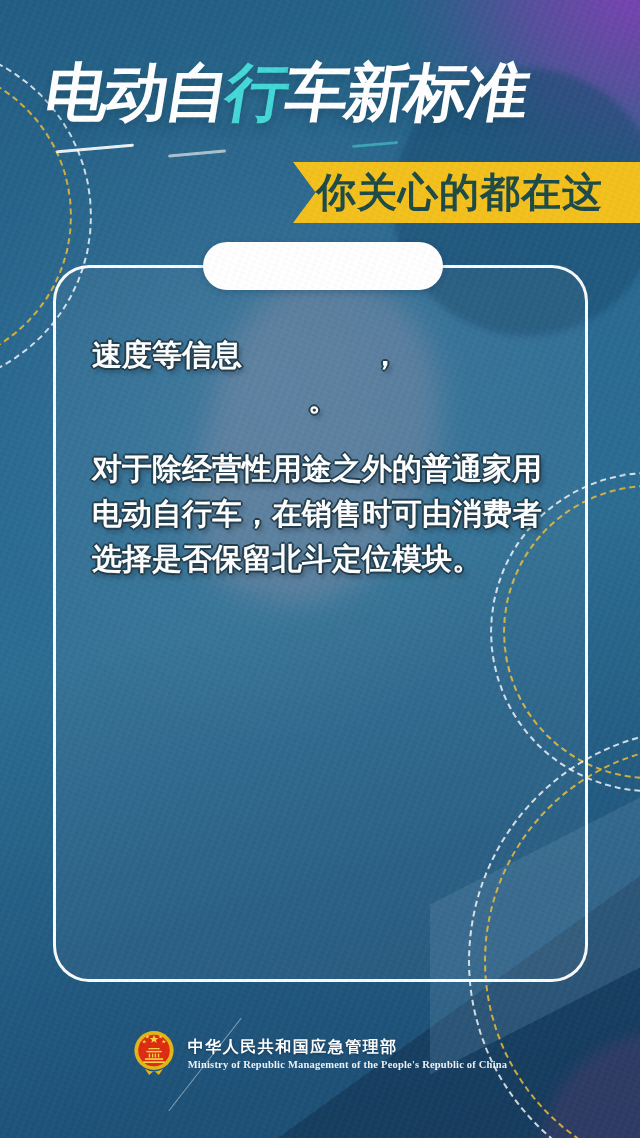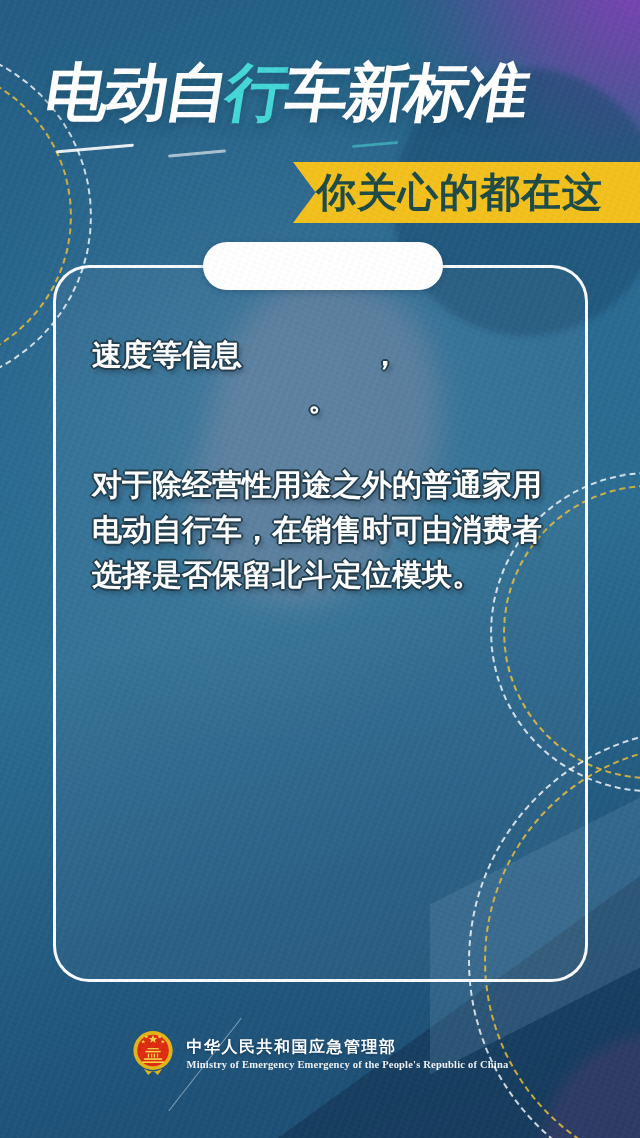--- a/index.html
+++ b/index.html
@@ -77,21 +77,21 @@
   .body-text{
     position:relative;z-index:3;margin:0;width:452px;
     font-family:"DejaVu Serif","Liberation Serif",serif;font-weight:bold;
     font-size:30px;line-height:45px;color:#ffffff;letter-spacing:0;
     text-shadow:
       -2px 0 0 #223f4f, 2px 0 0 #223f4f, 0 -2px 0 #223f4f, 0 2px 0 #223f4f,
       -1px -1px 0 #223f4f, 1px -1px 0 #223f4f, -1px 1px 0 #223f4f, 1px 1px 0 #223f4f,
       3px 4px 5px rgba(0,10,20,0.35);
   }
   .p2{margin-top:19px;}
-  .p3{margin-top:40px;}
+  .p3{margin-top:24px;}
   .p1-gap{display:inline-block;width:128px;}
   .p1-line2{display:block;margin-left:216px;}
   
   .footer{
     position:absolute;left:0;top:1030px;width:100%;z-index:3;
     display:flex;align-items:center;justify-content:center;gap:13px;
   }
   .emblem{width:42px;height:48px;flex:0 0 auto;display:block;}
   .footer-cn{
     margin:0;font-size:16px;font-weight:bold;color:#fff;letter-spacing:1.5px;line-height:1.15;white-space:nowrap;
@@ -152,17 +152,17 @@
       <rect x="22.5" y="33.5" width="2" height="5.5" fill="#F7D447"></rect>
       <rect x="27" y="33.5" width="2" height="5.5" fill="#F7D447"></rect>
       <rect x="31" y="33.5" width="2" height="5.5" fill="#F7D447"></rect>
       <rect x="35.5" y="33.5" width="2" height="5.5" fill="#F7D447"></rect>
       <rect x="17" y="40" width="26" height="2.4" fill="#F7D447"></rect>
       <rect x="14.5" y="44.5" width="31" height="2.4" fill="#F7D447"></rect>
       <path d="M17,55 L23,64 L30,58 L37,64 L43,55 Q30,63 17,55 Z" fill="#E3B618"></path>
     </svg>
     <div>
       <p class="footer-cn">中华人民共和国应急管理部</p>
-      <p class="footer-en">Ministry of Emergency Emergency of the People's Republic of China</p>
+      <p class="footer-en">Ministry of Republic Management of the People's Republic of China</p>
     </div>
   </footer>
 
 </div>
 
 </body></html>

